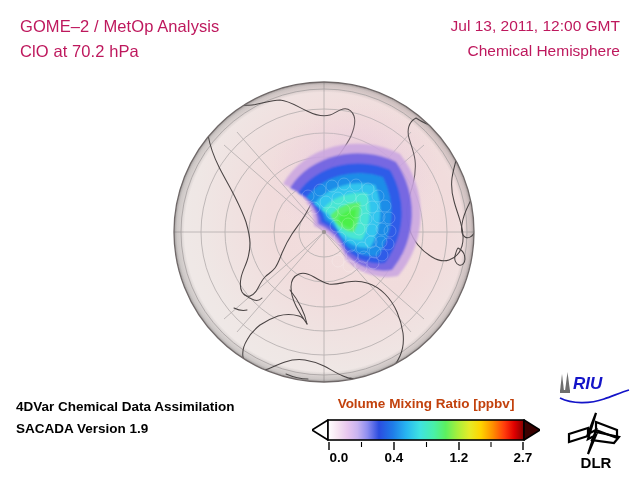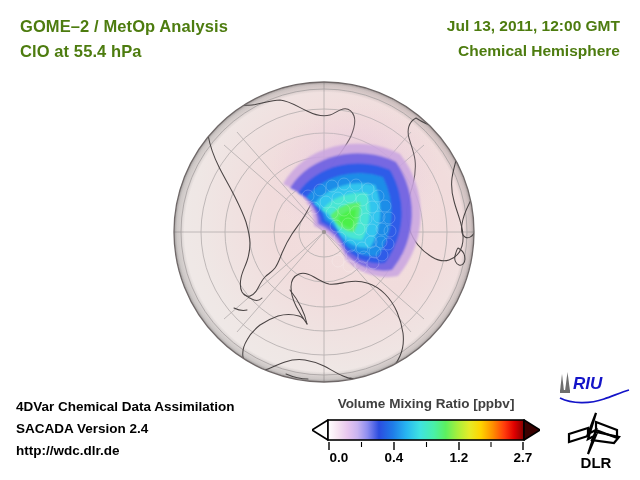--- a/index.html
+++ b/index.html
@@ -6,59 +6,59 @@
   body{
     width:640px;height:480px;
     background:#ffffff;
     font-family:"Liberation Sans", sans-serif;
     overflow:hidden;
     position:relative;
   }
   #stage{position:absolute;left:0;top:0;width:640px;height:480px;}
 
   
-  .hdr{position:absolute;font-weight:bold;color:#4d7c0f;white-space:nowrap;}
+  .hdr{position:absolute;font-weight:normal;color:#be185d;white-space:nowrap;}
   #title-line1{left:20px;top:17px;font-size:16.5px;letter-spacing:.1px;}
   #title-line2{left:20px;top:42px;font-size:16.5px;letter-spacing:.1px;}
   #date-line{right:20px;top:17px;font-size:15.5px;text-align:center;}
   #hemi-line{right:20px;top:42px;font-size:15.5px;text-align:right;}
 
   
   #footer{position:absolute;left:16px;top:396px;}
   #footer div{font-size:13.5px;font-weight:bold;color:#000;line-height:22px;white-space:nowrap;}
 
   
   #globe-wrap{position:absolute;left:168px;top:76px;width:312px;height:312px;}
   #globe-svg{display:block;}
 
   
   #cbar{position:absolute;left:312px;top:396px;width:228px;height:78px;}
   #cbar-title{
     position:absolute;left:0;top:0;width:228px;text-align:center;
-    font-size:13.5px;font-weight:bold;color:#404040;white-space:nowrap;
+    font-size:13.5px;font-weight:bold;color:#c2410c;white-space:nowrap;
   }
   #cbar-graphic{position:absolute;left:0;top:22px;width:228px;height:24px;}
   #cbar-ticks{position:absolute;left:0;top:46px;width:228px;height:10px;}
   #cbar-labels{position:absolute;left:0;top:54px;width:228px;height:20px;}
   .cb-label{
     position:absolute;top:0;font-size:13.5px;font-weight:bold;color:#000;
     transform:translateX(-50%);white-space:nowrap;
   }
 
   
   #riu-logo{position:absolute;left:556px;top:371px;width:76px;height:34px;}
   #dlr-logo{position:absolute;left:562px;top:410px;width:68px;height:62px;}
 </style>
 </head>
 <body>
 
 <div id="stage">
 
   <div class="hdr" id="title-line1">GOME–2 / MetOp Analysis</div>
-  <div class="hdr" id="title-line2">ClO at 55.4 hPa</div>
+  <div class="hdr" id="title-line2">ClO at 70.2 hPa</div>
   <div class="hdr" id="date-line">Jul 13, 2011, 12:00 GMT</div>
   <div class="hdr" id="hemi-line">Chemical Hemisphere</div>
 
   <div id="globe-wrap">
     <svg id="globe-svg" width="312" height="312" viewBox="0 0 312 312">
       <defs>
         <clipPath id="discClip">
           <circle cx="156" cy="156" r="150"></circle>
         </clipPath>
 
@@ -250,22 +250,21 @@
 
         <circle cx="156" cy="156" r="150" fill="url(#limbShade)"></circle>
       </g>
 
       <circle cx="156" cy="156" r="150" fill="none" stroke="#6f6868" stroke-width="1.3"></circle>
     </svg>
   </div>
 
   <div id="footer">
     <div>4DVar Chemical Data Assimilation</div>
-    <div>SACADA Version 2.4</div>
-    <div>http://wdc.dlr.de</div>
+    <div>SACADA Version 1.9</div>
   </div>
 
   <div id="cbar">
     <div id="cbar-title">Volume Mixing Ratio [ppbv]</div>
 
     <svg id="cbar-graphic" viewBox="0 0 228 24" preserveAspectRatio="none">
       <defs>
         <linearGradient id="cbGrad" x1="0%" y1="0%" x2="100%" y2="0%">
           <stop offset="0%" stop-color="#ffffff"></stop>
           <stop offset="5%" stop-color="#f6e3f2"></stop>

